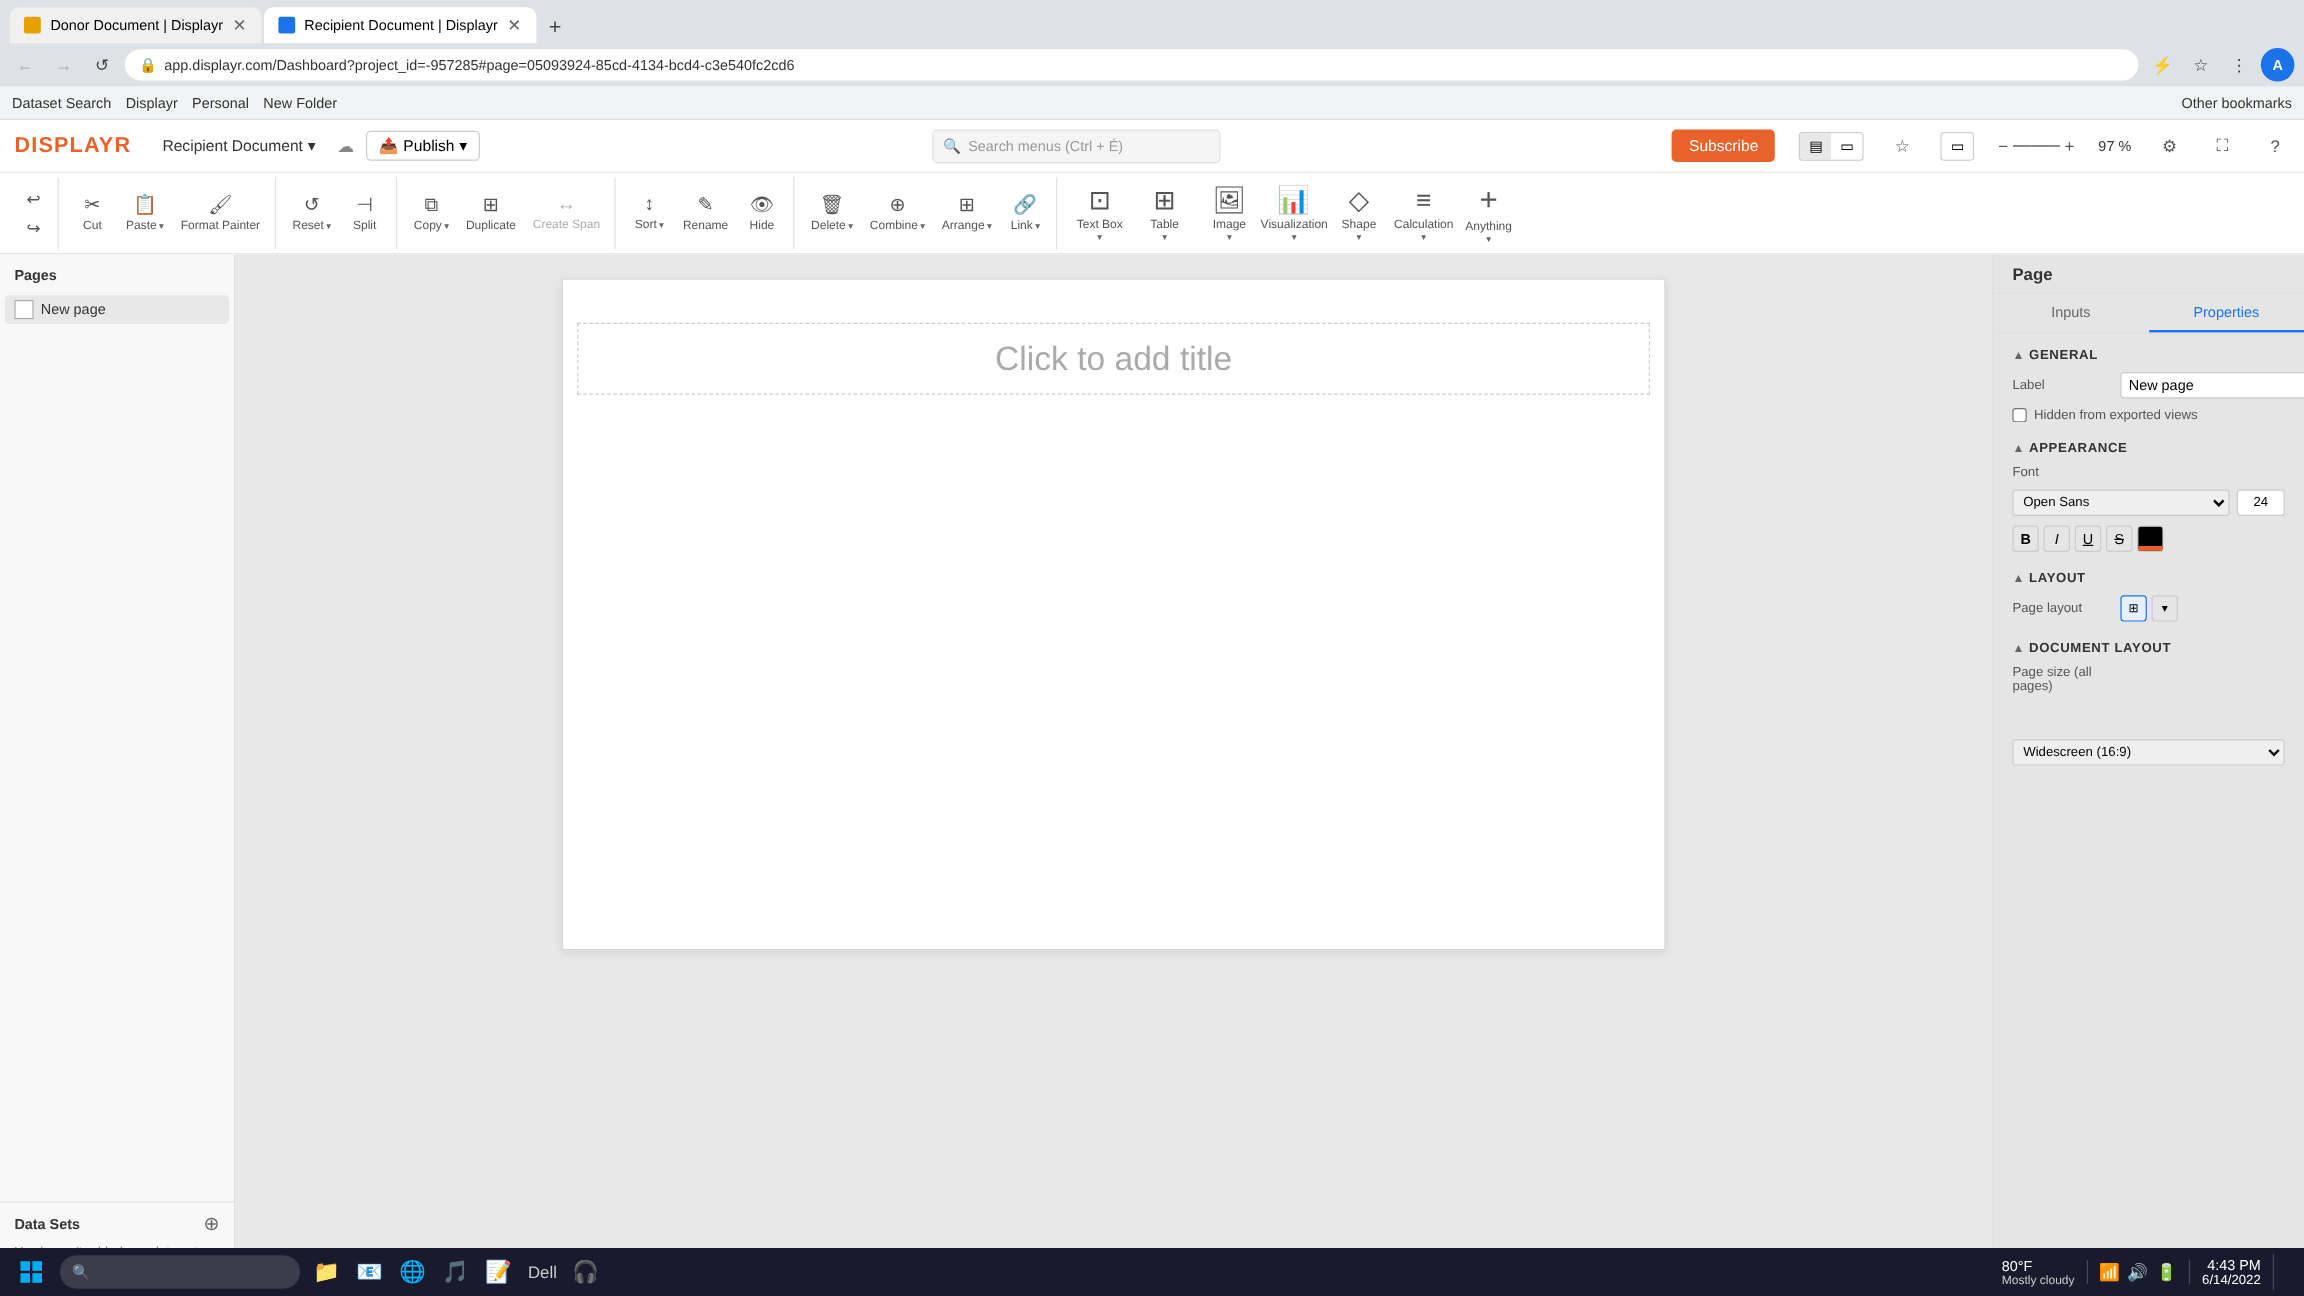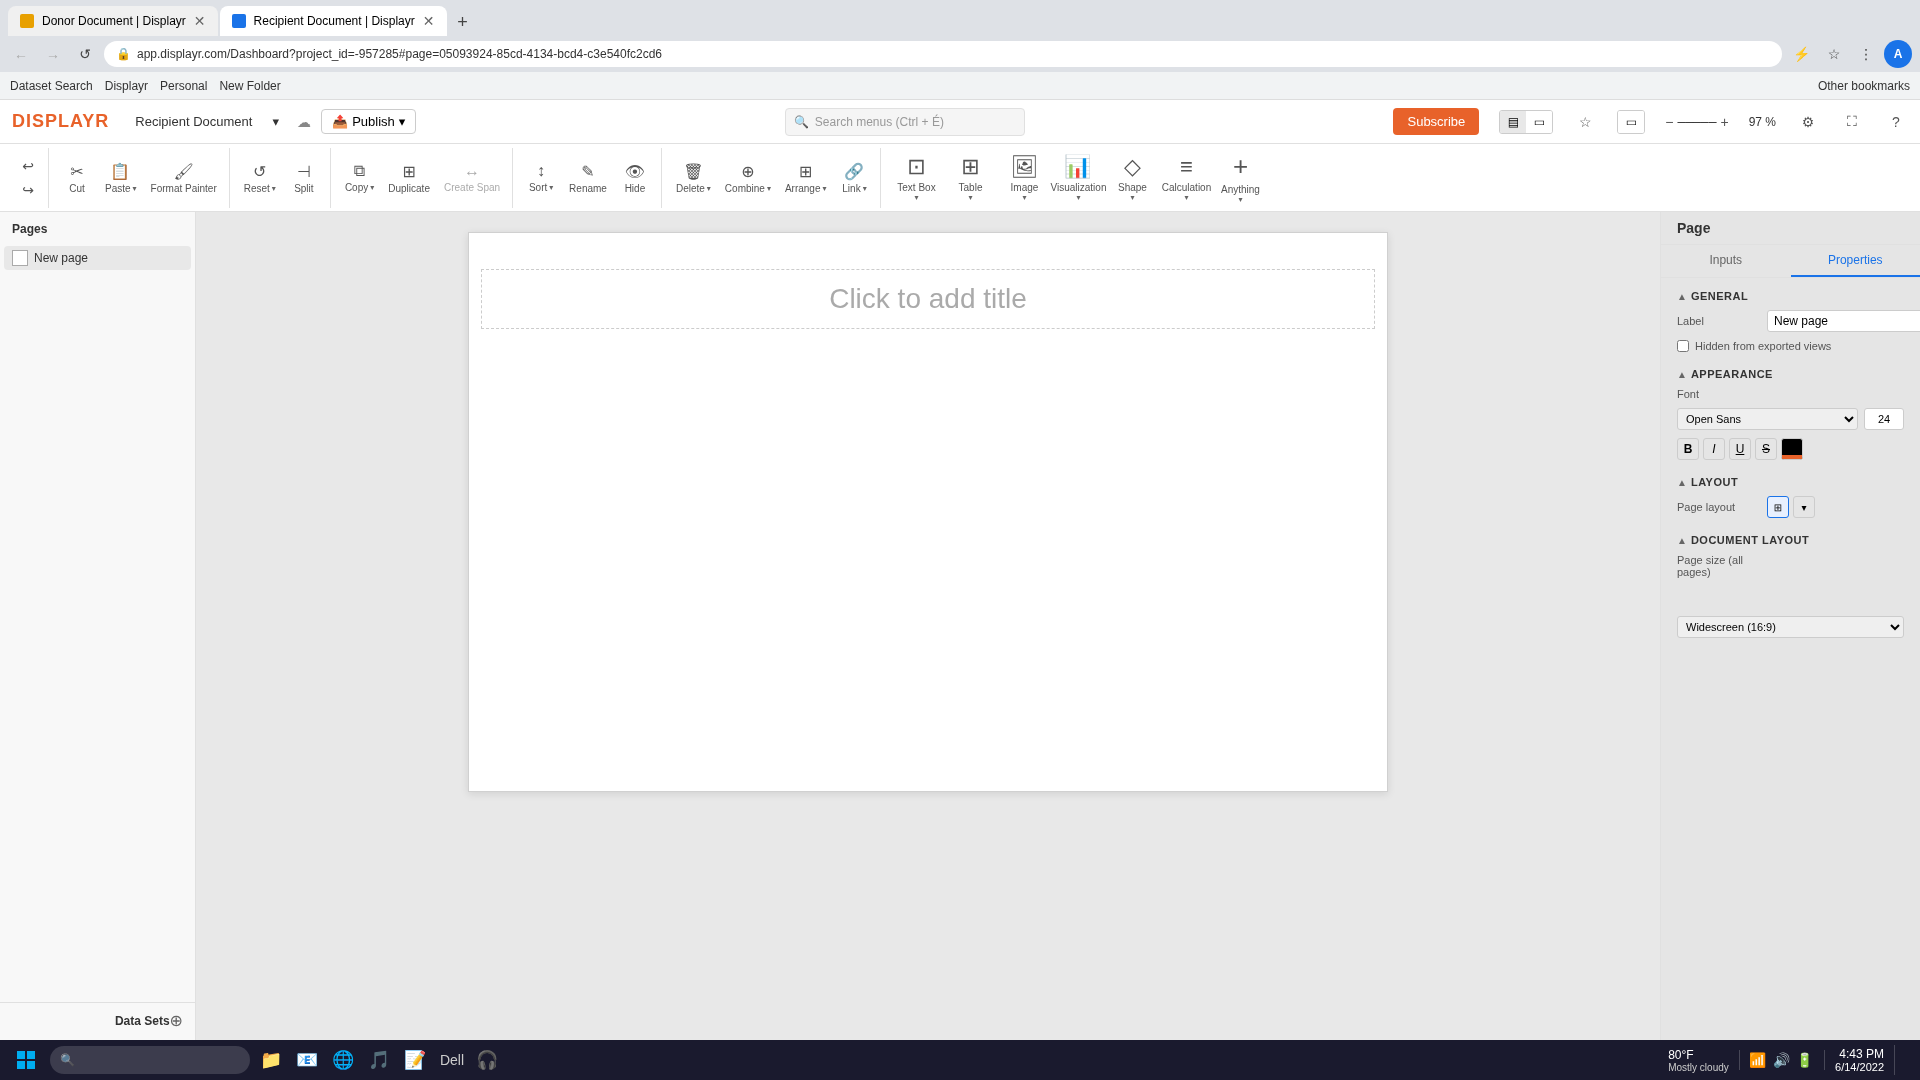--- a/index.html
+++ b/index.html
@@ -30,21 +30,21 @@
     
     .bookmarks-bar { height: 28px; background: #f1f3f4; display: flex; align-items: center; padding: 0 10px; gap: 12px; border-bottom: 1px solid #ddd; }
     .bookmark-item { display: flex; align-items: center; gap: 4px; font-size: 12px; color: #333; cursor: pointer; }
 
     
     .app-container { height: calc(1080px - 100px); display: flex; flex-direction: column; background: #fff; }
 
     
     .app-header { height: 44px; background: #fff; border-bottom: 1px solid #e0e0e0; display: flex; align-items: center; padding: 0 12px; gap: 10px; }
     .displayr-logo { font-size: 18px; font-weight: 700; color: #e8622a; letter-spacing: 1px; margin-right: 8px; }
-    .doc-title-btn { display: flex; align-items: center; gap: 20px; font-size: 13px; color: #333; cursor: pointer; padding: 4px 8px; border-radius: 4px; }
+    .doc-title-btn { display: flex; align-items: center; gap: 4px; font-size: 13px; color: #333; cursor: pointer; padding: 4px 8px; border-radius: 4px; }
     .cloud-icon { font-size: 14px; color: #888; }
     .publish-btn { display: flex; align-items: center; gap: 4px; font-size: 13px; background: #fff; border: 1px solid #ccc; border-radius: 4px; padding: 4px 10px; cursor: pointer; }
     .header-search { flex: 1; display: flex; justify-content: center; }
     .search-box { width: 240px; height: 28px; background: #f5f5f5; border: 1px solid #e0e0e0; border-radius: 4px; display: flex; align-items: center; padding: 0 8px; gap: 6px; font-size: 12px; color: #999; }
     .subscribe-btn { background: #e8622a; color: white; border: none; border-radius: 4px; padding: 6px 14px; font-size: 13px; cursor: pointer; font-weight: 500; }
     .header-right { display: flex; align-items: center; gap: 20px; }
     .view-toggle { display: flex; border: 1px solid #ccc; border-radius: 3px; overflow: hidden; }
     .view-toggle-btn { width: 26px; height: 22px; display: flex; align-items: center; justify-content: center; font-size: 12px; cursor: pointer; background: #fff; }
     .view-toggle-btn.active { background: #e8e8e8; }
     .zoom-info { display: flex; align-items: center; gap: 4px; font-size: 12px; color: #333; }
@@ -70,21 +70,21 @@
 
     
     .left-panel { width: 196px; background: #f8f8f8; border-right: 1px solid #e0e0e0; display: flex; flex-direction: column; }
     .panel-section-title { font-size: 12px; font-weight: 600; color: #333; padding: 10px 12px 6px; }
     .pages-list { flex: 1; padding: 4px; }
     .page-item { display: flex; align-items: center; gap: 6px; padding: 4px 8px; cursor: pointer; border-radius: 4px; background: #e8e8e8; }
     .page-item .page-thumb { width: 16px; height: 16px; border: 1px solid #aaa; background: #fff; display: flex; align-items: center; justify-content: center; }
     .page-item-label { font-size: 12px; color: #333; }
 
     .datasets-section { border-top: 1px solid #e0e0e0; padding: 8px 12px; }
-    .datasets-header { display: flex; align-items: center; justify-content: flex-end; margin-bottom: 8px; }
+    .datasets-header { display: flex; align-items: center; justify-content: space-between; margin-bottom: 8px; }
     .datasets-title { font-size: 12px; font-weight: 600; color: #333; }
     .add-ds-icon { font-size: 16px; color: #666; cursor: pointer; }
     .datasets-empty { font-size: 11px; color: #888; margin-bottom: 8px; }
     .add-dataset-btn { display: flex; align-items: center; gap: 4px; font-size: 12px; color: #1a73e8; cursor: pointer; }
 
     
     .canvas-area { flex: 1; background: #e8e8e8; overflow: auto; display: flex; align-items: flex-start; justify-content: center; padding: 20px; }
     .canvas { width: 920px; min-height: 560px; background: #fff; border: 1px solid #d0d0d0; box-shadow: 0 2px 8px rgba(0,0,0,0.1); position: relative; }
     .canvas-title-placeholder { position: absolute; top: 24px; left: 0; right: 0; display: flex; align-items: center; justify-content: center; border: 1px dashed #ccc; margin: 12px; height: 60px; }
     .canvas-title-text { font-size: 28px; color: #aaa; }

